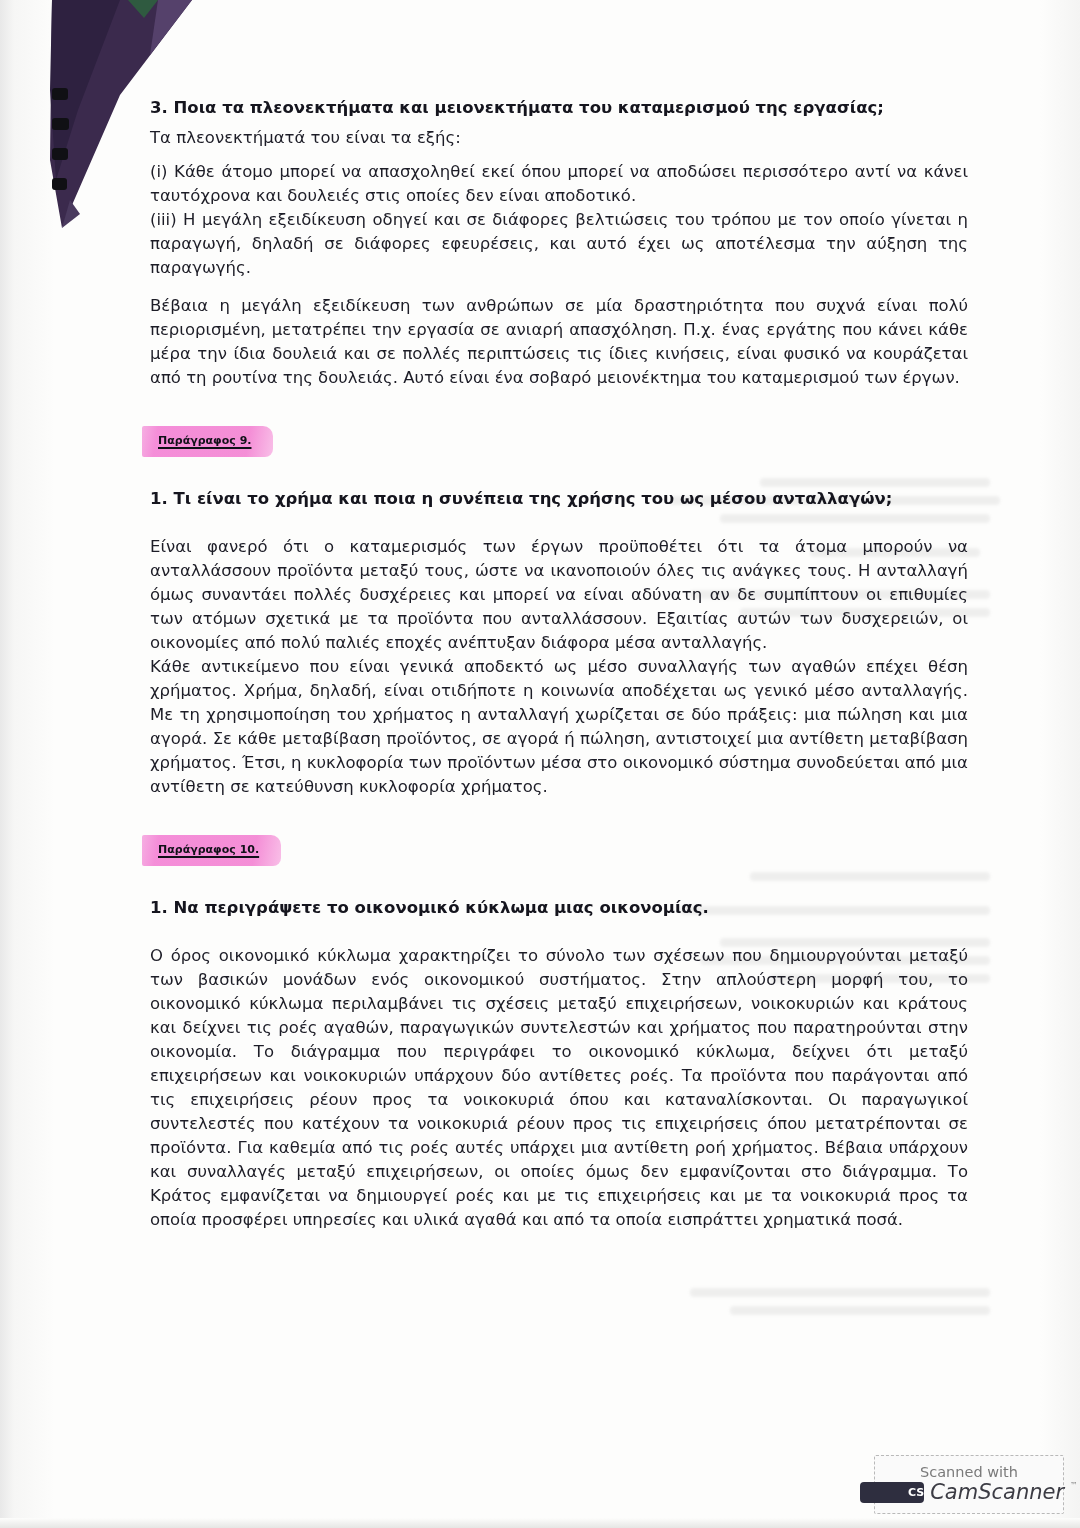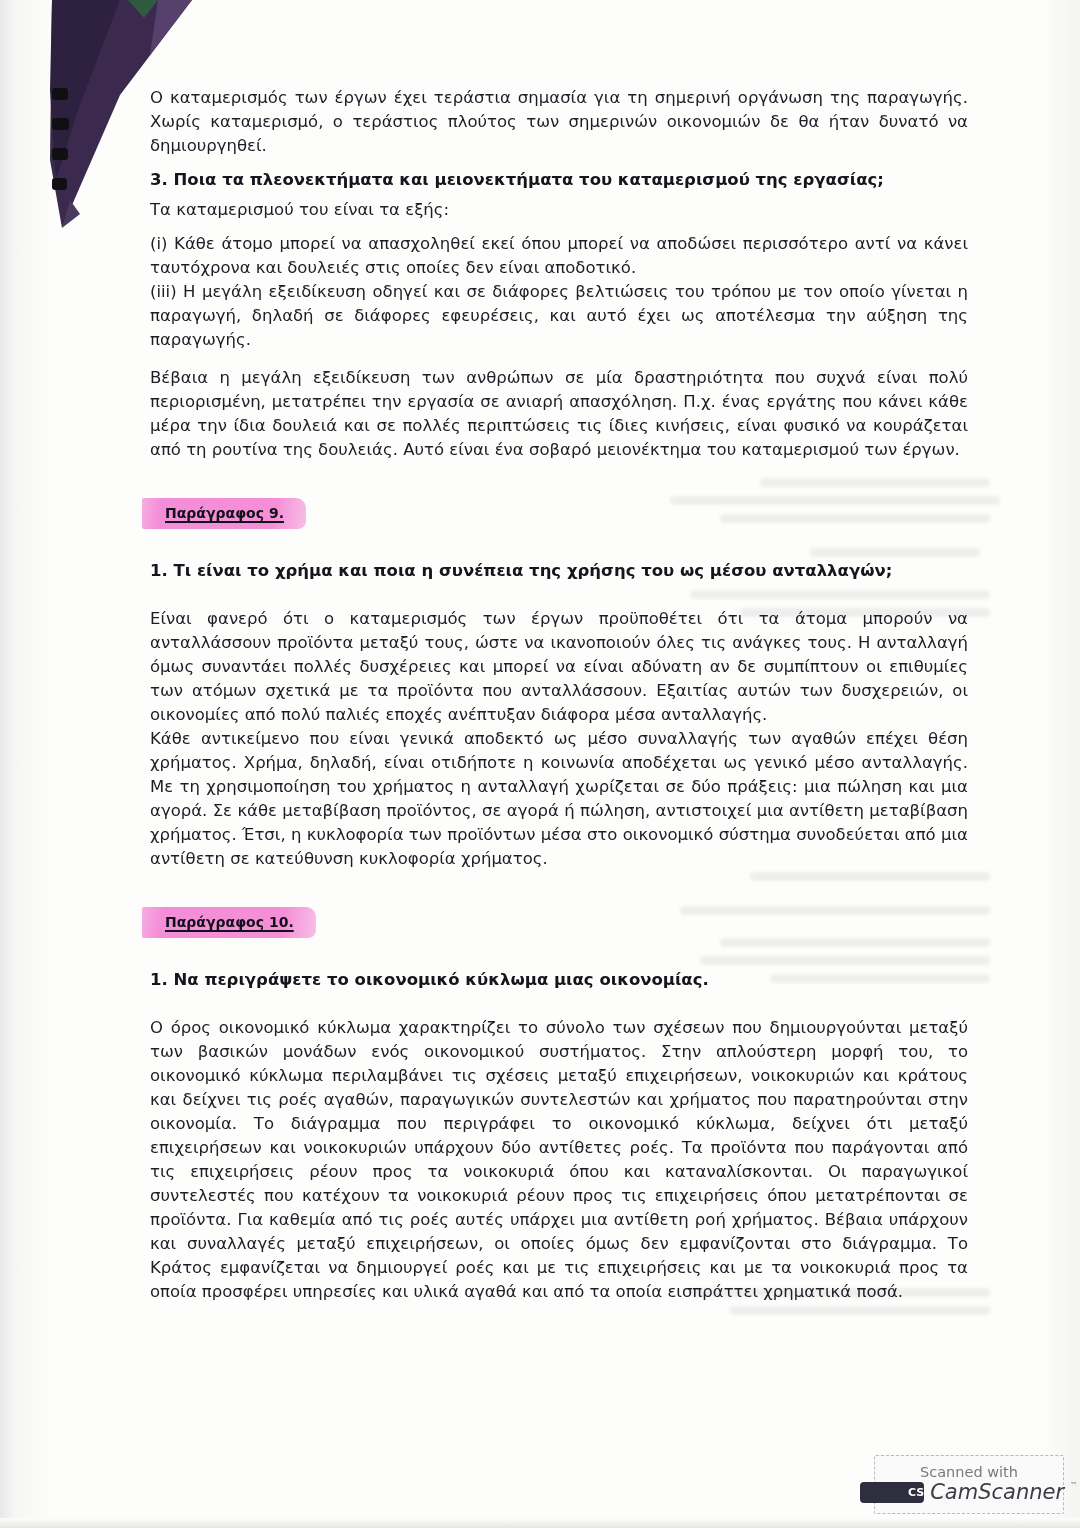--- a/index.html
+++ b/index.html
@@ -26,26 +26,26 @@
   }
   .q{font-size:16.5px;font-weight:bold;margin:0 0 6px 0;color:#15151e;text-align:left;}
   .q.mt{margin-top:10px;}
   .q.after-hl{margin-bottom:24px;}
   p.body{margin:0 0 10px 0;}
   p.tight{margin:0;}
   p.drawback{margin:14px 0 0 0;}
   .hl-wrap{margin:36px 0 30px 0;text-align:left;}
   .hl{
     display:inline-block;
-    font-size:14px;font-weight:bold;color:#101018;
+    font-size:11px;font-weight:bold;color:#101018;
     text-decoration:underline;
     text-decoration-thickness:1.5px;
     text-underline-offset:3px;
     background:linear-gradient(100deg, rgba(240,110,205,.55) 0%, rgba(243,122,210,.85) 12%, rgba(242,115,205,.8) 80%, rgba(245,140,215,.55) 100%);
-    padding:3px 22px 4px 23px;
+    padding:3px 22px 4px 16px;
     margin-left:-8px;
     border-radius:2px 10px 8px 2px;
   }
   .ghosts{position:absolute;right:70px;top:0;width:380px;height:1400px;pointer-events:none;}
   .g{position:absolute;background:#9a9a9a;opacity:.14;filter:blur(1.5px);height:9px;border-radius:4px;}
   .scan-badge{
     position:absolute;right:16px;bottom:14px;
     width:172px;
     border:1.5px dashed #b9b9b9;
     background:rgba(250,250,250,.9);
@@ -92,24 +92,23 @@
     <div class="g" style="top:906px;left:50px;width:310px;"></div>
     <div class="g" style="top:938px;left:90px;width:270px;"></div>
     <div class="g" style="top:956px;left:70px;width:290px;"></div>
     <div class="g" style="top:974px;left:140px;width:220px;"></div>
     <div class="g" style="top:1288px;left:60px;width:300px;"></div>
     <div class="g" style="top:1306px;left:100px;width:260px;"></div>
   </div>
 
   <div class="content">
 
-    <p class="body">Ο καταμερισμός των έργων έχει τεράστια σημασία για τη σημερινή οργάνωση της παραγωγής. Χωρίς καταμερισμό, ο τεράστιος πλούτος των σημερινών οικονομιών δε θα ήταν δυνατό να δημιουργηθεί.</p>
 
     <h3 class="q mt">3. Ποια τα πλεονεκτήματα και μειονεκτήματα του καταμερισμού της εργασίας;</h3>
-    <p class="body">Τα καταμερισμού του είναι τα εξής:</p>
+    <p class="body">Τα πλεονεκτήματά του είναι τα εξής:</p>
     <p class="tight">(i) Κάθε άτομο μπορεί να απασχοληθεί εκεί όπου μπορεί να αποδώσει περισσότερο αντί να κάνει ταυτόχρονα και δουλειές στις οποίες δεν είναι αποδοτικό.</p>
     <p class="tight">(iii) Η μεγάλη εξειδίκευση οδηγεί και σε διάφορες βελτιώσεις του τρόπου με τον οποίο γίνεται η παραγωγή, δηλαδή σε διάφορες εφευρέσεις, και αυτό έχει ως αποτέλεσμα την αύξηση της παραγωγής.</p>
     <p class="drawback">Βέβαια η μεγάλη εξειδίκευση των ανθρώπων σε μία δραστηριότητα που συχνά είναι πολύ περιορισμένη, μετατρέπει την εργασία σε ανιαρή απασχόληση. Π.χ. ένας εργάτης που κάνει κάθε μέρα την ίδια δουλειά και σε πολλές περιπτώσεις τις ίδιες κινήσεις, είναι φυσικό να κουράζεται από τη ρουτίνα της δουλειάς. Αυτό είναι ένα σοβαρό μειονέκτημα του καταμερισμού των έργων.</p>
 
     <div class="hl-wrap">
       <span class="hl">Παράγραφος 9.</span>
     </div>
 
     <h3 class="q after-hl">1. Τι είναι το χρήμα και ποια η συνέπεια της χρήσης του ως μέσου ανταλλαγών;</h3>
     <p class="tight">Είναι φανερό ότι ο καταμερισμός των έργων προϋποθέτει ότι τα άτομα μπορούν να ανταλλάσσουν προϊόντα μεταξύ τους, ώστε να ικανοποιούν όλες τις ανάγκες τους. Η ανταλλαγή όμως συναντάει πολλές δυσχέρειες και μπορεί να είναι αδύνατη αν δε συμπίπτουν οι επιθυμίες των ατόμων σχετικά με τα προϊόντα που ανταλλάσσουν. Εξαιτίας αυτών των δυσχερειών, οι οικονομίες από πολύ παλιές εποχές ανέπτυξαν διάφορα μέσα ανταλλαγής.</p>

